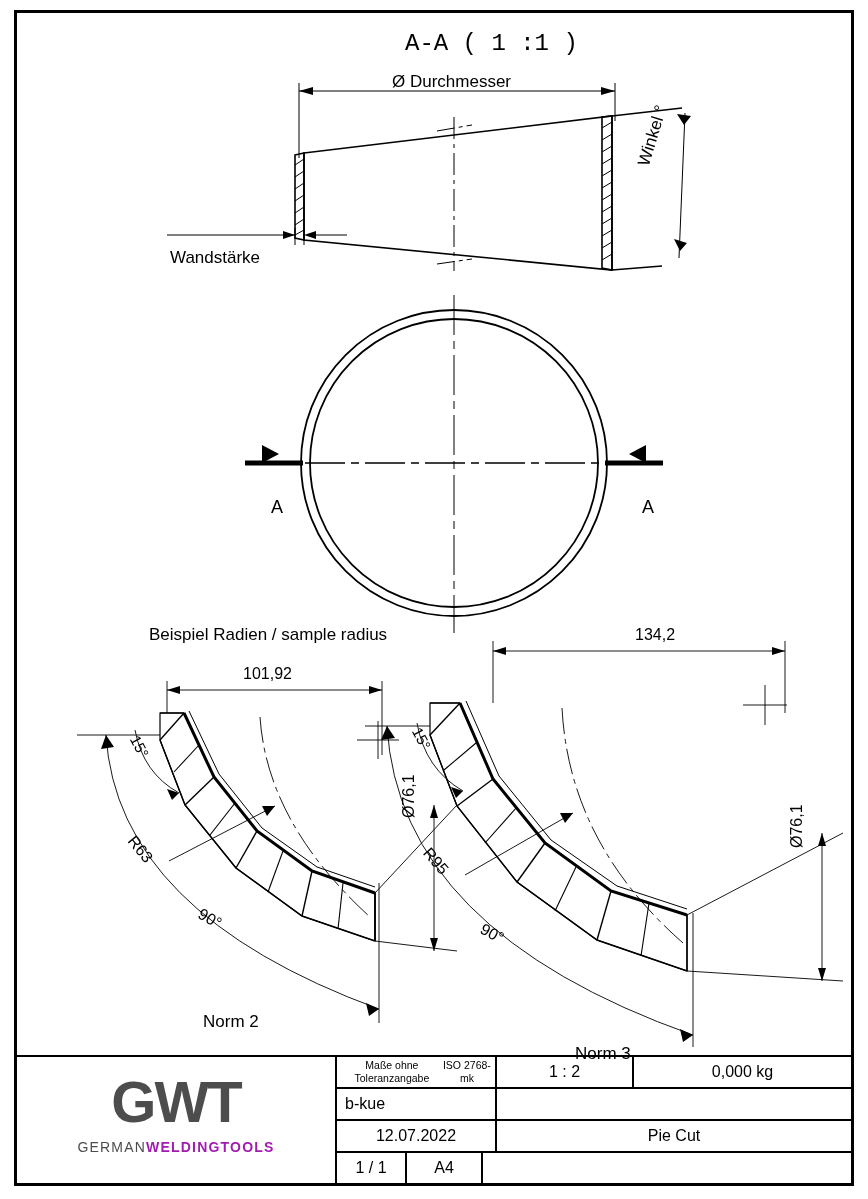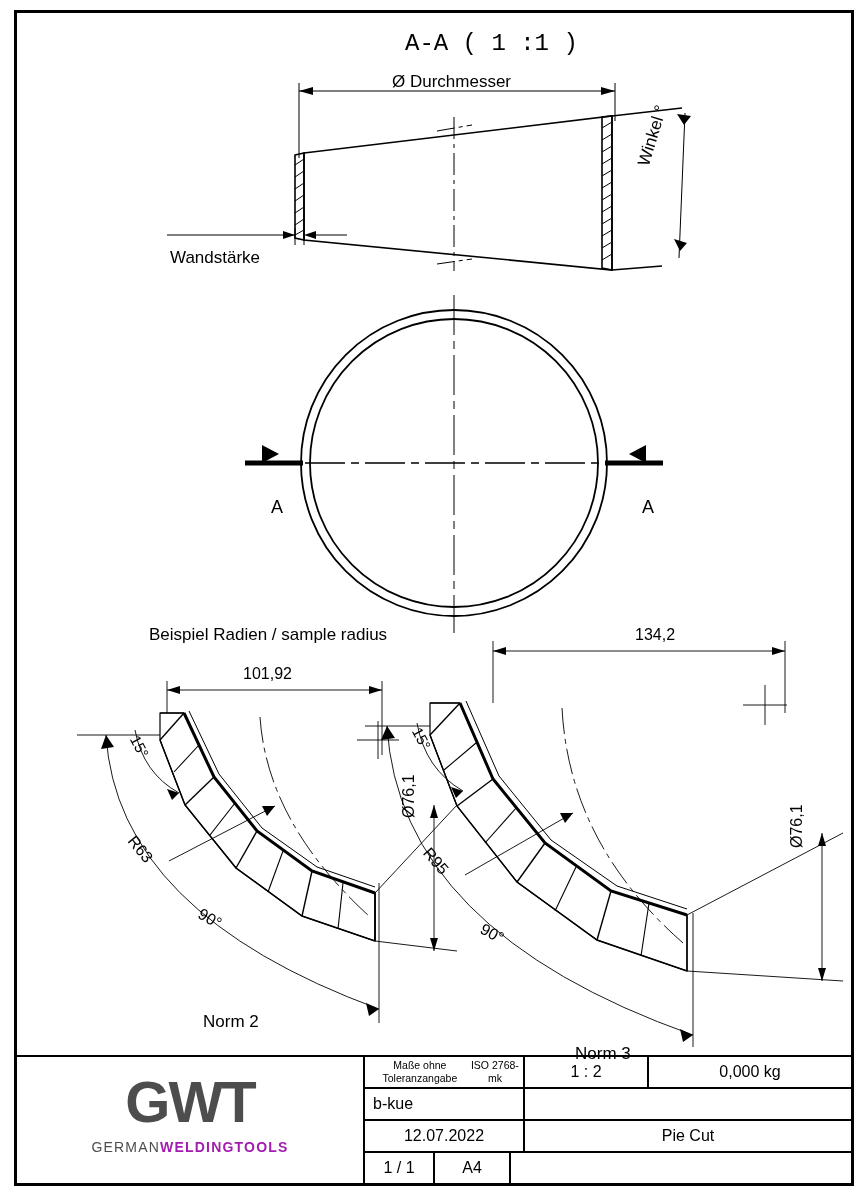--- a/index.html
+++ b/index.html
@@ -45,21 +45,21 @@
   
   #titleblock {
     position: absolute;
     left: 0px; bottom: 0px;
     width: 100%;
     height: 128px;
     border-top: 2px solid #000;
     display: flex;
   }
   #logo-cell {
-    width: 348px;
+    width: 320px;
     border-right: 2px solid #000;
     position: relative;
   }
   #logo-wrap {
     position: absolute;
     left: 0; right: 0; top: 16px;
     text-align: center;
   }
   #gwt-logo {
     font-family: "Liberation Sans", sans-serif;
@@ -91,21 +91,21 @@
     border-right: 2px solid #000;
     display: flex;
     align-items: center;
     justify-content: center;
     text-align: center;
     padding: 0 4px;
     font-size: 16px;
   }
   .tb-cell:last-child { border-right: none; }
   .c-tol { width: 160px; font-size: 10.5px; line-height: 1.25; flex-direction: row; }
-  .c-scale { width: 124px; }
+  .c-scale { width: 137px; }
   .c-mass { flex: 1; }
   .c-bkue { width: 160px; justify-content: flex-start; padding-left: 8px; }
   .c-blank { flex: 1; }
   .c-date { width: 160px; }
   .c-name { flex: 1; }
   .c-sheet { width: 70px; }
   .c-format { width: 76px; }
   .c-rest { flex: 1; }
 </style>
 </head>

